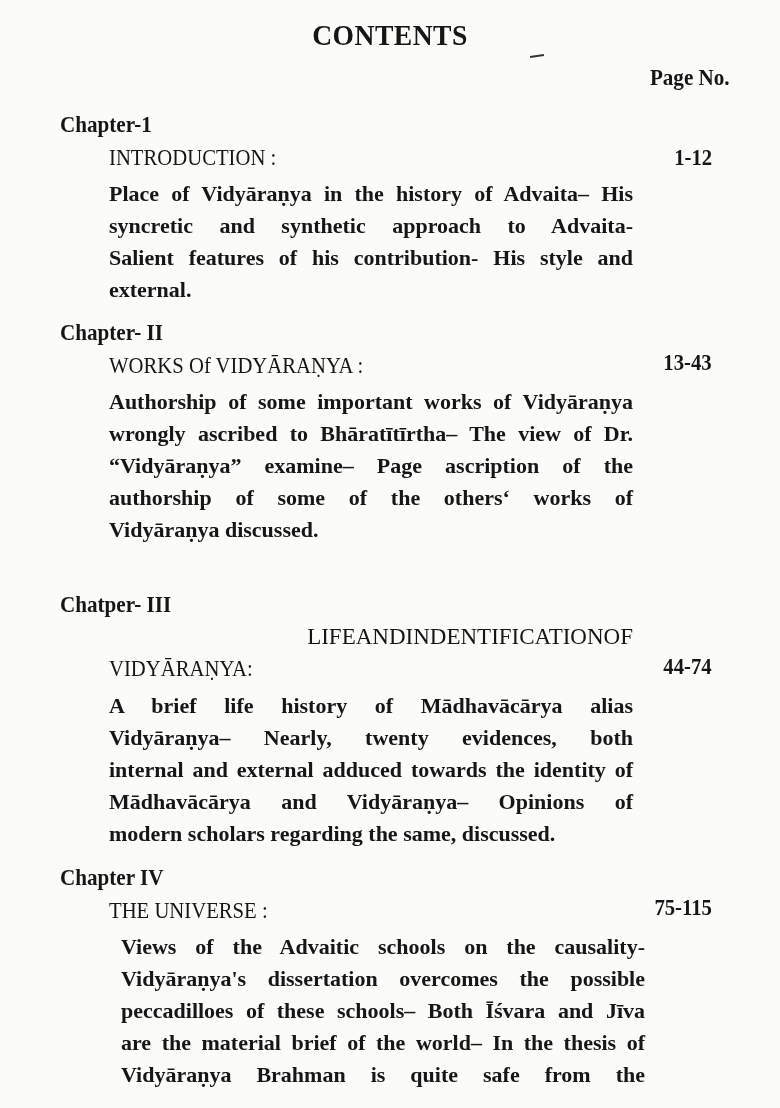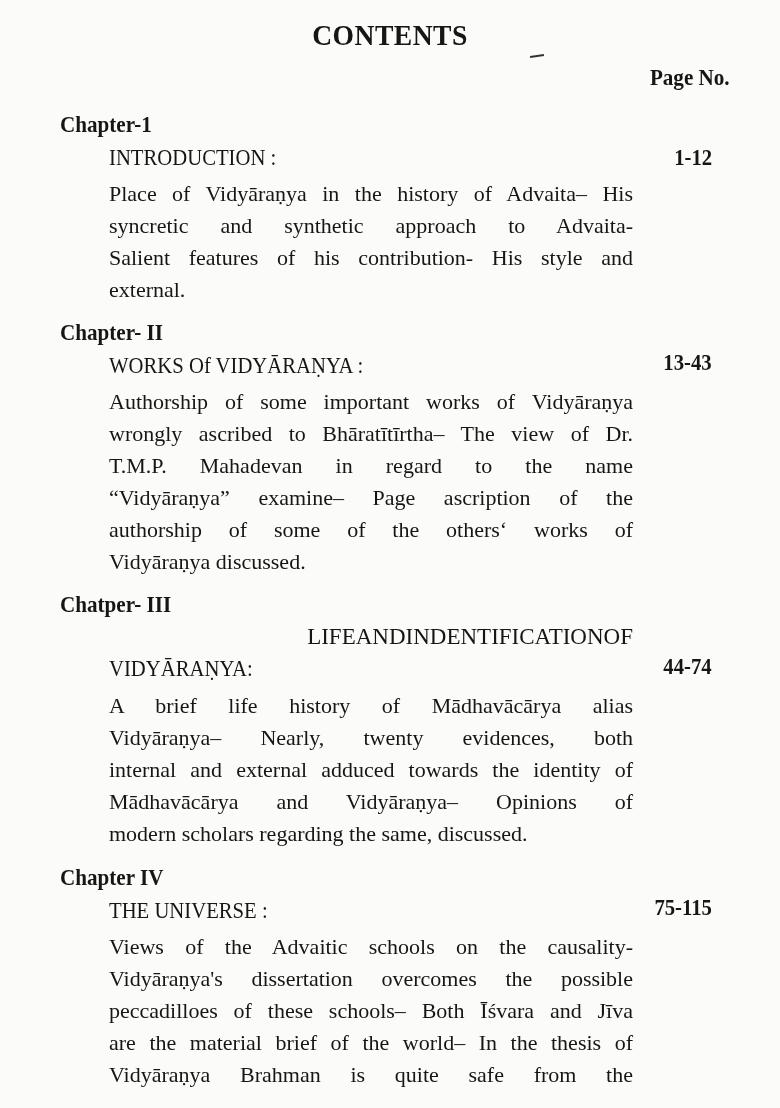--- a/index.html
+++ b/index.html
@@ -35,20 +35,21 @@
   }
   .page-range {
     position: absolute; right: 68px;
     font-weight: bold; font-size: 23px;
     transform: scaleX(0.9); transform-origin: right center;
   }
   .desc {
     position: absolute; left: 109px; width: 524px;
     font-size: 22px; line-height: 32px;
     text-align: justify;
+    font-weight: bold;
   }
   .desc .line {
     display: block;
     text-align: justify;
     text-align-last: justify;
     white-space: nowrap;
     height: 32px;
   }
   .desc .line.last { text-align-last: left; }
   .split-title {
@@ -75,21 +76,20 @@
     <span class="line">Salient features of his contribution- His style and</span>
     <span class="line last">external.</span>
   </div>
 
   <div class="chapter-label" style="top:315px;">Chapter- II</div>
   <div class="chapter-title" style="top:349px;">WORKS Of VIDYĀRAṆYA :</div>
   <div class="page-range" style="top:346px;">13-43</div>
   <div class="desc" style="top:382px;">
     <span class="line">Authorship of some important works of Vidyāraṇya</span>
     <span class="line">wrongly ascribed to Bhāratītīrtha– The view of Dr.</span>
-    <span class="line">T.M.P. Mahadevan in regard to the name</span>
     <span class="line">“Vidyāraṇya” examine– Page ascription of the</span>
     <span class="line">authorship of some of the  others‘ works of</span>
     <span class="line last">Vidyāraṇya discussed.</span>
   </div>
 
   <div class="chapter-label" style="top:587px;">Chatper- III</div>
   <div class="split-title" style="top:620px;">
     <span>LIFE</span>
     <span>AND</span>
     <span>INDENTIFICATION</span>
@@ -101,21 +101,21 @@
     <span class="line">A brief life history of Mādhavācārya alias</span>
     <span class="line">Vidyāraṇya–  Nearly, twenty evidences, both</span>
     <span class="line">internal and external adduced towards the identity of</span>
     <span class="line">Mādhavācārya and Vidyāraṇya– Opinions of</span>
     <span class="line last">modern scholars regarding the same, discussed.</span>
   </div>
 
   <div class="chapter-label" style="top:860px;">Chapter IV</div>
   <div class="chapter-title" style="top:894px;">THE UNIVERSE :</div>
   <div class="page-range" style="top:891px;">75-115</div>
-  <div class="desc" style="top:927px;">
+  <div class="desc" style="top:927px;margin-left:12px;">
     <span class="line">Views of the Advaitic schools on the causality-</span>
     <span class="line">Vidyāraṇya's dissertation overcomes the possible</span>
     <span class="line">peccadilloes of these schools– Both Īśvara and Jīva</span>
     <span class="line">are the material brief of the world– In the thesis of</span>
     <span class="line">Vidyāraṇya Brahman is quite safe from the</span>
   </div>
 
 </div>
 
 </body></html>

